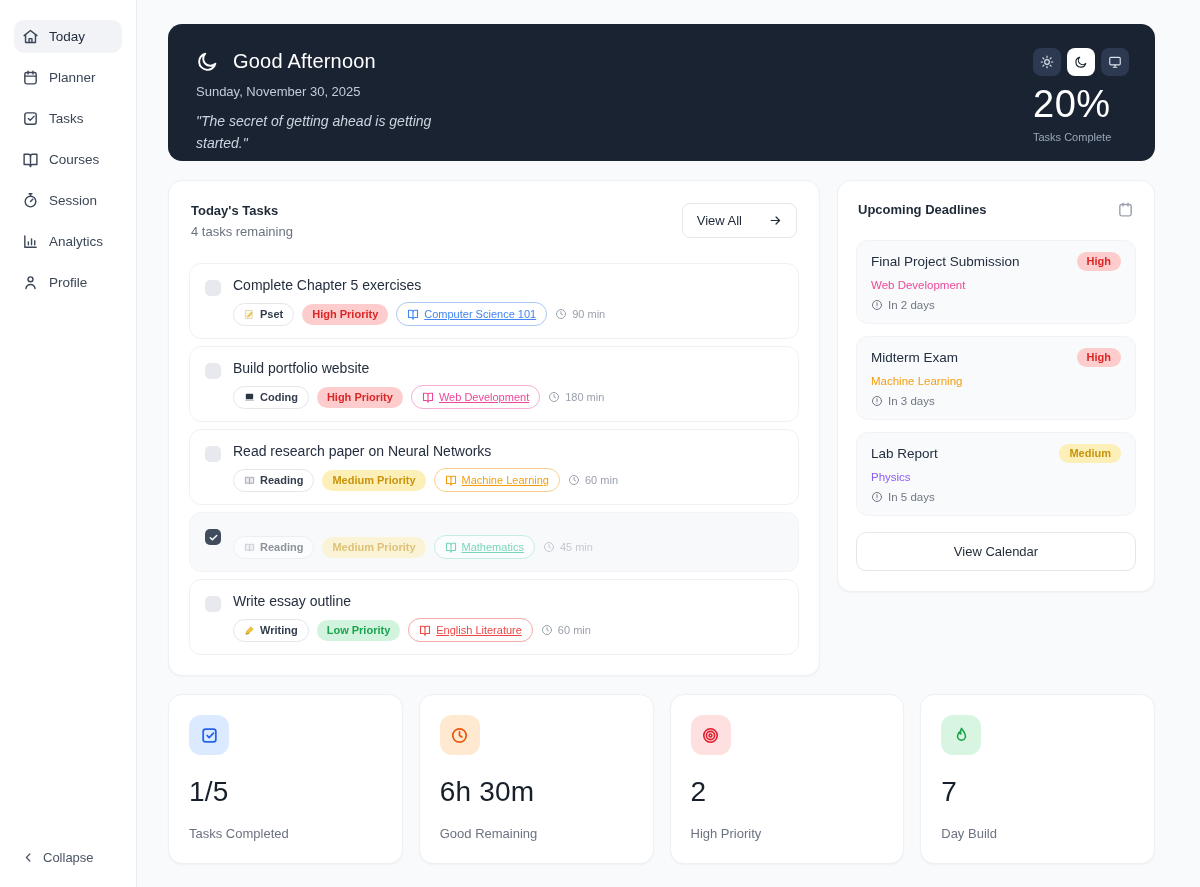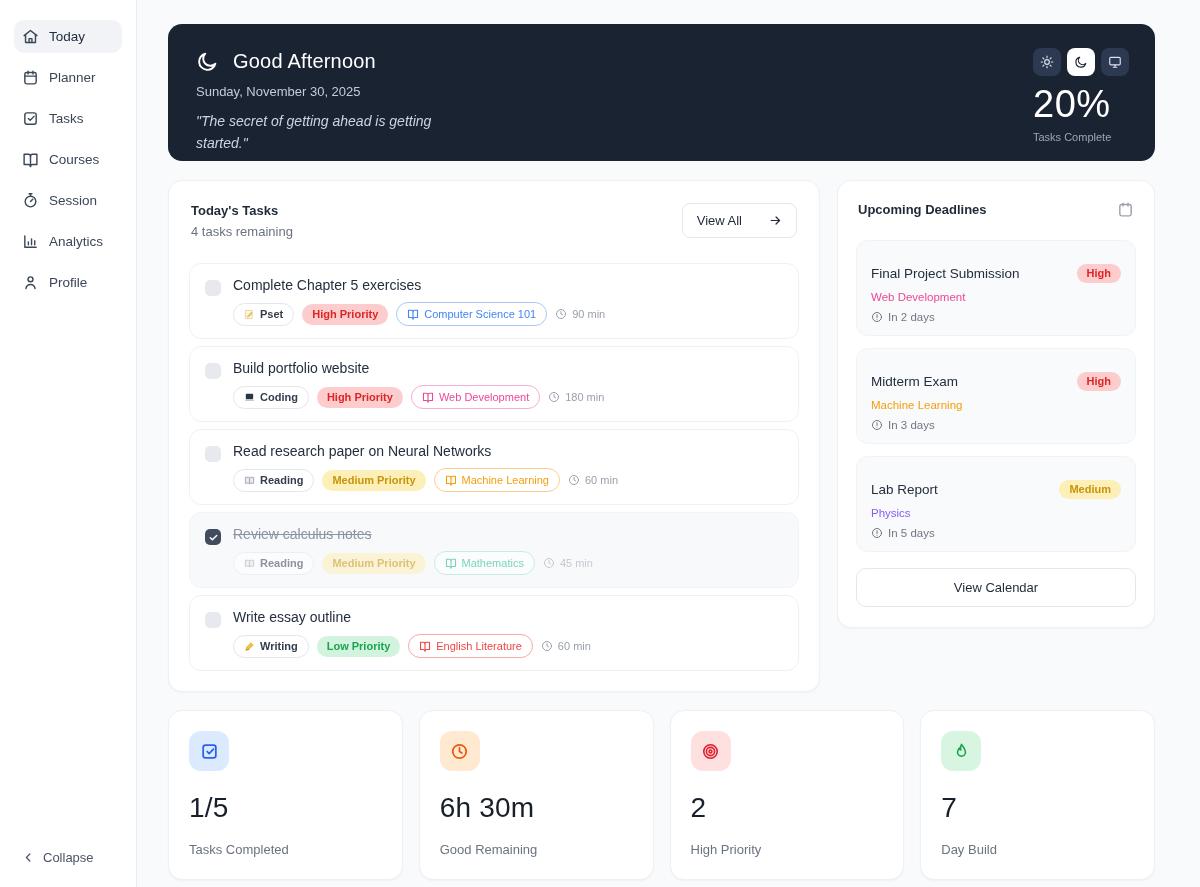--- a/index.html
+++ b/index.html
@@ -109,35 +109,35 @@
   .pill {
     display:inline-flex; align-items:center; gap:5px;
     border-radius:999px; font-size:11px; line-height:1;
     padding:5px 10px; white-space:nowrap;
   }
   .type-pill { border:1px solid #e3e6ea; background:#fff; color:#333d4d; font-weight:600; }
   .prio-pill { font-weight:600; }
   .p-high   { background:#fdcdcd; color:#dc2626; }
   .p-medium { background:#fcefb8; color:#c9940c; }
   .p-low    { background:#d2f3dd; color:#1ca350; }
-  .course-pill { background:#fff; border:1px solid; font-weight:500; }
+  .course-pill { background:#fff; border:1px solid; font-weight:500;text-decoration:underline; }
   .c-blue   { color:#4285f4; border-color:#a9c8f8; }
   .c-pink   { color:#ec4899; border-color:#f6aed3; }
   .c-orange { color:#f59e0b; border-color:#f9d08b; }
   .c-green  { color:#10b981; border-color:#9de4c4; }
   .c-red    { color:#ef4444; border-color:#f7a8a8; }
   .duration { display:flex; align-items:center; gap:5px; font-size:11px; color:#9aa1ad; }
 
   
   .deadlines-card { width:318px; padding:20px 18px 20px 18px; }
   .deadlines-head { display:flex; justify-content:space-between; align-items:center; padding:0 2px; }
   .deadline-list { margin-top:22px; display:flex; flex-direction:column; gap:12px; }
   .deadline {
     background:#f9fafb; border:1px solid #f1f2f6; border-radius:12px;
-    padding:23px 14px 12px 14px;
+    padding:11px 14px 12px 14px;
   }
   .deadline-top { display:flex; justify-content:space-between; align-items:center; }
   .deadline-title { font-size:13.5px; font-weight:500; color:#232e3f; }
   .badge { border-radius:999px; font-size:11px; font-weight:600; padding:4px 10px; line-height:1; }
   .deadline-course { font-size:11.5px; font-weight:500; margin-top:8px; }
   .due-row { display:flex; align-items:center; gap:5px; font-size:11.5px; color:#6f7785; margin-top:8px; }
   .view-calendar-btn {
     width:100%; margin-top:16px;
     background:#fff; border:1px solid #e5e7eb; border-radius:10px;
     padding:11px 0; font-size:13px; color:#1f2937; cursor:pointer; text-align:center;
@@ -413,21 +413,20 @@
 
         <div class="task completed">
           <span class="checkbox checked">
             <span>
                 <svg width="11" height="11" viewBox="0 0 24 24" fill="none" stroke="#fff" stroke-width="3.2" stroke-linecap="round" stroke-linejoin="round">
                   <path d="m5 12.5 4.5 4.5L19 7.5"></path>
                 </svg>
               </span>
           </span>
           <div>
-            <div class="task-title">Review calculus notes</div>
             <div class="tag-row">
               <span class="pill type-pill">
                 <span>
                     <svg width="11" height="11" viewBox="0 0 24 24">
                       <path d="M3 5h7a2.5 2.5 0 0 1 2 1 2.5 2.5 0 0 1 2-1h7v13h-7a2.5 2.5 0 0 0-2 1 2.5 2.5 0 0 0-2-1H3z" fill="#e8eaf0" stroke="#7c8596" stroke-width="1.4"></path>
                       <path d="M12 6v13" stroke="#7c8596" stroke-width="1.4"></path>
                     </svg>
                   </span>
                 <span>Reading</span>
               </span>

